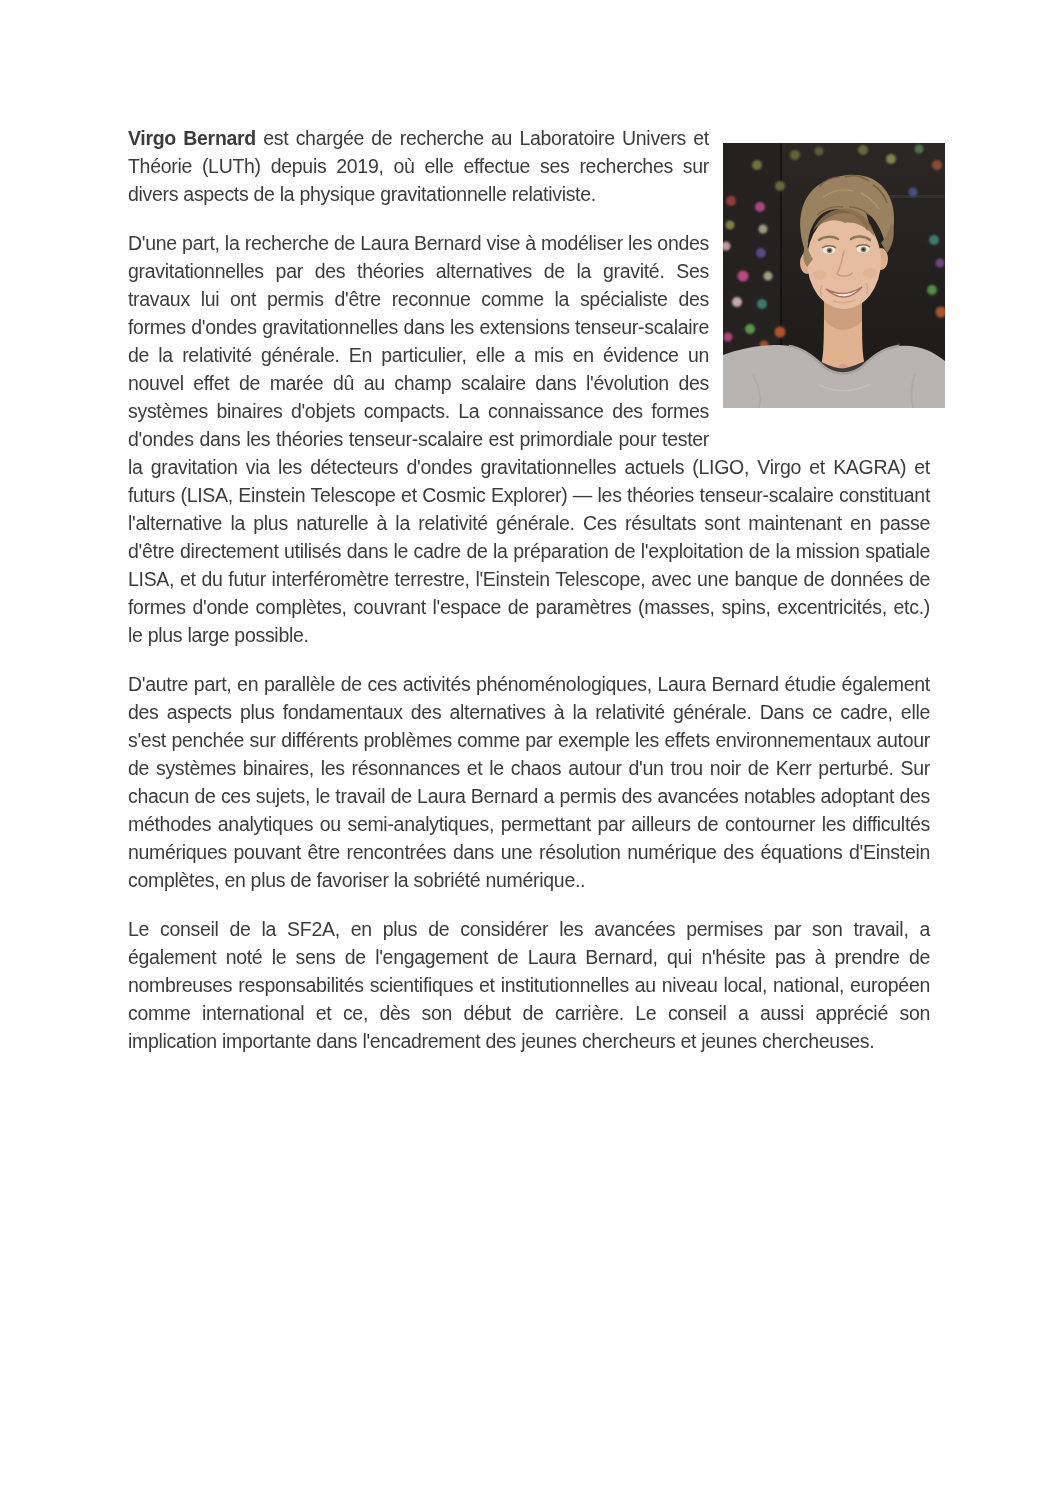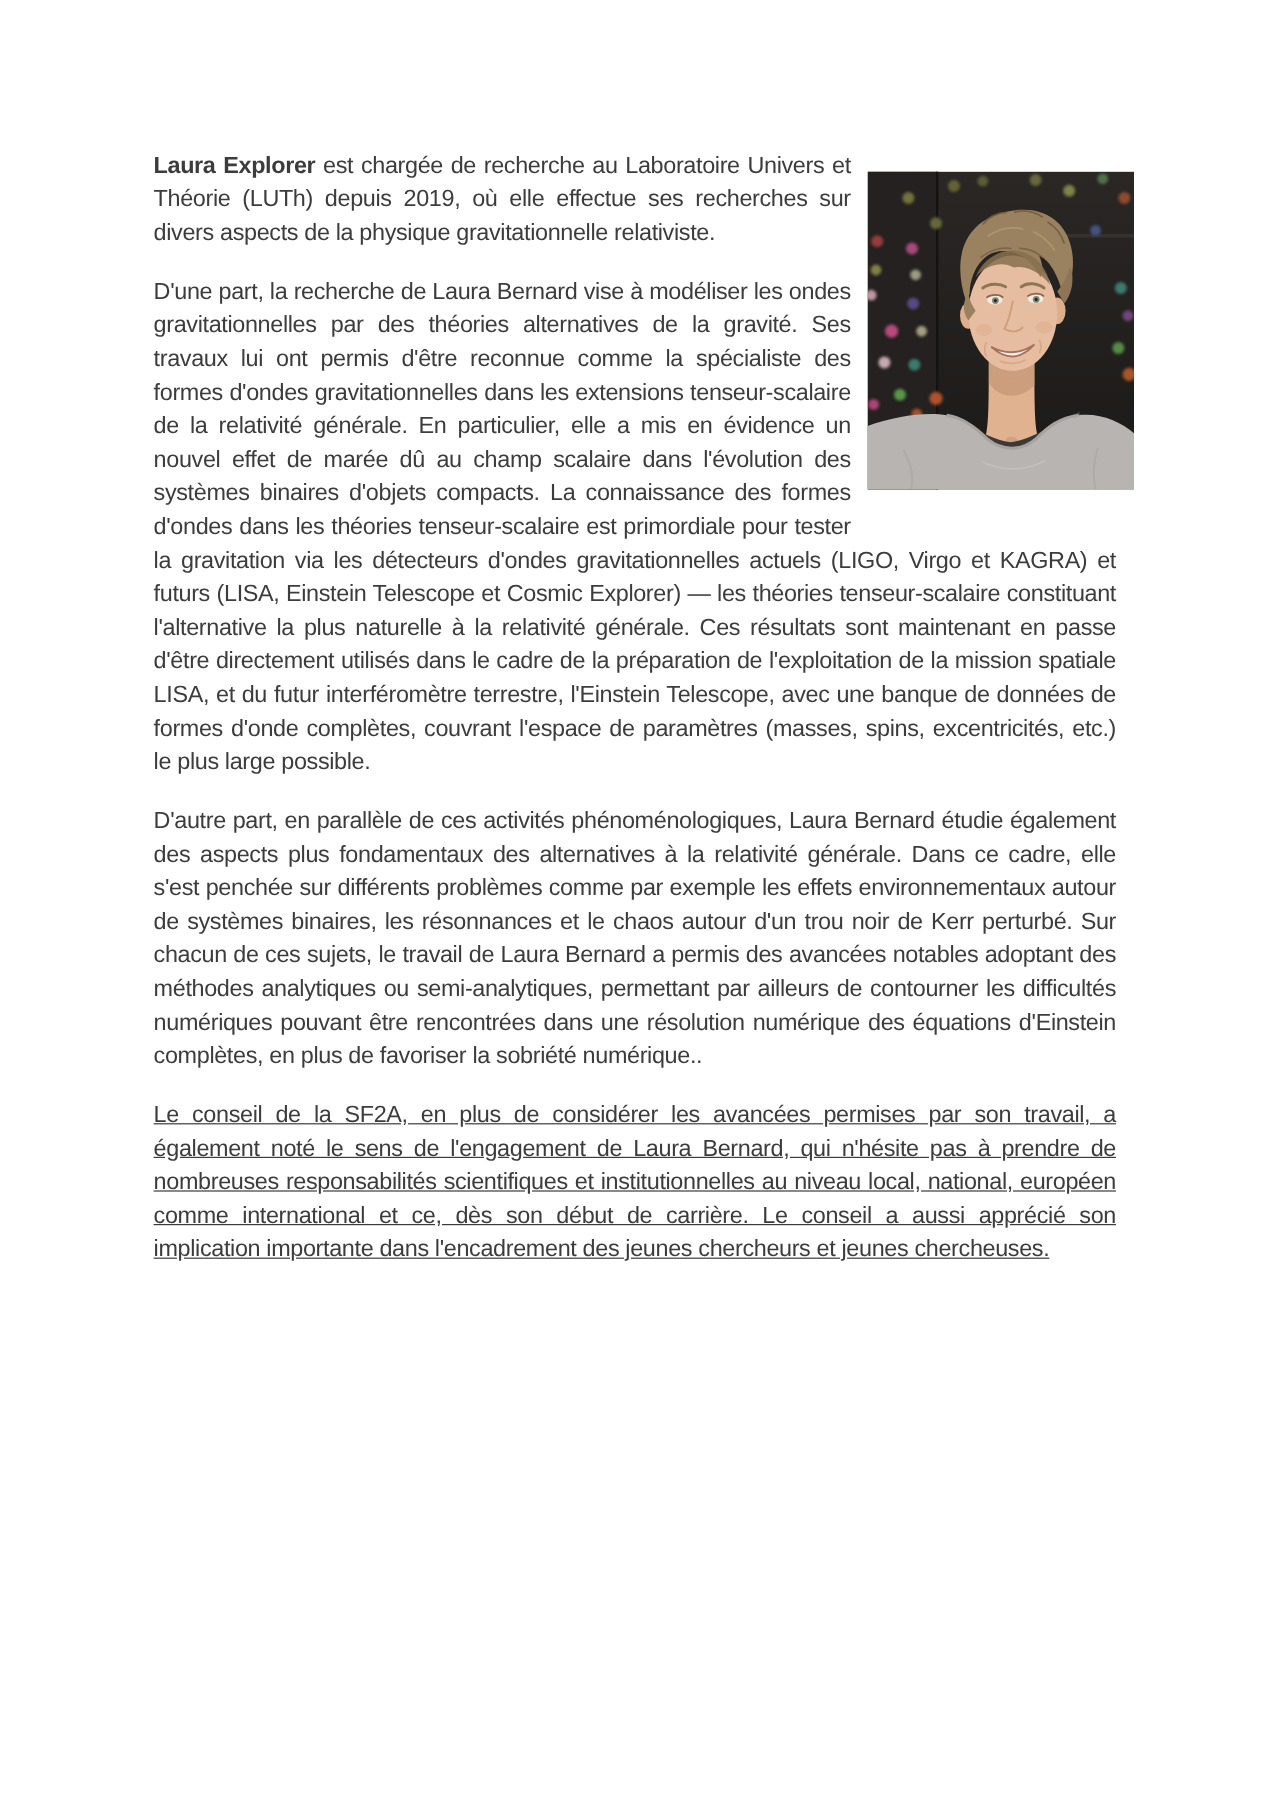--- a/index.html
+++ b/index.html
@@ -17,21 +17,21 @@
     top: 124px;
     width: 802px;
     color: #3c3c3c;
     font-size: 19.5px;
     line-height: 28px;
     letter-spacing: -0.3px;
     text-align: justify;
     hyphens: none;
   }
   .content p { margin: 0 0 21px 0; }
-  .content p:last-child { margin-bottom: 0; text-decoration: underline; }
+  .content p:last-child { margin-bottom: 0; }
   .person-name { font-weight: 700; }
   figure.photo {
     float: right;
     width: 222px;
     height: 265px;
     margin: 19px -15px 40px 14px;
     padding: 0;
   }
   figure.photo svg { display: block; width: 100%; height: 100%; }
 </style>
@@ -135,21 +135,21 @@
           <path d="M90,88 C98,68 118,62 132,68 C142,72 150,82 152,94 C142,82 130,78 122,80 C112,74 98,78 90,88 Z" fill="#87704d" opacity="0.85"></path>
           <path d="M82,104 C79,112 80,118 84,124 L90,116 C86,110 84,104 84,100 Z" fill="#9a8260"></path>
           <path d="M170,82 C172,92 170,102 164,110 L158,100 C163,94 167,88 168,80 Z" fill="#8d7555"></path>
           <path d="M96,44 Q104,34 116,34 M122,34 Q134,30 146,38 M150,42 Q160,48 164,60" stroke="#6e5a3c" stroke-width="1.5" fill="none" opacity="0.8"></path>
           <path d="M100,54 Q114,44 130,48 M138,50 Q150,56 156,66" stroke="#b49a6f" stroke-width="1.4" fill="none" opacity="0.8"></path>
           <path d="M94,72 Q106,62 120,64 M126,64 Q138,64 146,72" stroke="#6e5a3c" stroke-width="1.3" fill="none" opacity="0.7"></path>
         </g>
       </svg>
     </figure>
 
-    <p><strong class="person-name">Laura Explorer</strong><span> est chargée de recherche au Laboratoire Univers et Théorie (LUTh) depuis 2019, où elle effectue ses recherches sur divers aspects de la physique gravitationnelle relativiste.</span></p>
+    <p><strong class="person-name">Virgo Bernard</strong><span> est chargée de recherche au Laboratoire Univers et Théorie (LUTh) depuis 2019, où elle effectue ses recherches sur divers aspects de la physique gravitationnelle relativiste.</span></p>
 
     <p>D'une part, la recherche de Laura Bernard vise à modéliser les ondes gravitationnelles par des théories alternatives de la gravité. Ses travaux lui ont permis d'être reconnue comme la spécialiste des formes d'ondes gravitationnelles dans les extensions tenseur-scalaire de la relativité générale. En particulier, elle a mis en évidence un nouvel effet de marée dû au champ scalaire dans l'évolution des systèmes binaires d'objets compacts. La connaissance des formes d'ondes dans les théories tenseur-scalaire est primordiale pour tester la gravitation via les détecteurs d'ondes gravitationnelles actuels (LIGO, Virgo et KAGRA) et futurs (LISA, Einstein Telescope et Cosmic Explorer) — les théories tenseur-scalaire constituant l'alternative la plus naturelle à la relativité générale. Ces résultats sont maintenant en passe d'être directement utilisés dans le cadre de la préparation de l'exploitation de la mission spatiale LISA, et du futur interféromètre terrestre, l'Einstein Telescope, avec une banque de données de formes d'onde complètes, couvrant l'espace de paramètres (masses, spins, excentricités, etc.) le plus large possible.</p>
 
     <p>D'autre part, en parallèle de ces activités phénoménologiques, Laura Bernard étudie également des aspects plus fondamentaux des alternatives à la relativité générale. Dans ce cadre, elle s'est penchée sur différents problèmes comme par exemple les effets environnementaux autour de systèmes binaires, les résonnances et le chaos autour d'un trou noir de Kerr perturbé. Sur chacun de ces sujets, le travail de Laura Bernard a permis des avancées notables adoptant des méthodes analytiques ou semi-analytiques, permettant par ailleurs de contourner les difficultés numériques pouvant être rencontrées dans une résolution numérique des équations d'Einstein complètes, en plus de favoriser la sobriété numérique..</p>
 
     <p>Le conseil de la SF2A, en plus de considérer les avancées permises par son travail, a également noté le sens de l'engagement de Laura Bernard, qui n'hésite pas à prendre de nombreuses responsabilités scientifiques et institutionnelles au niveau local, national, européen comme international et ce, dès son début de carrière. Le conseil a aussi apprécié son implication importante dans l'encadrement des jeunes chercheurs et jeunes chercheuses.</p>
 
   </div>
 </div>
 

